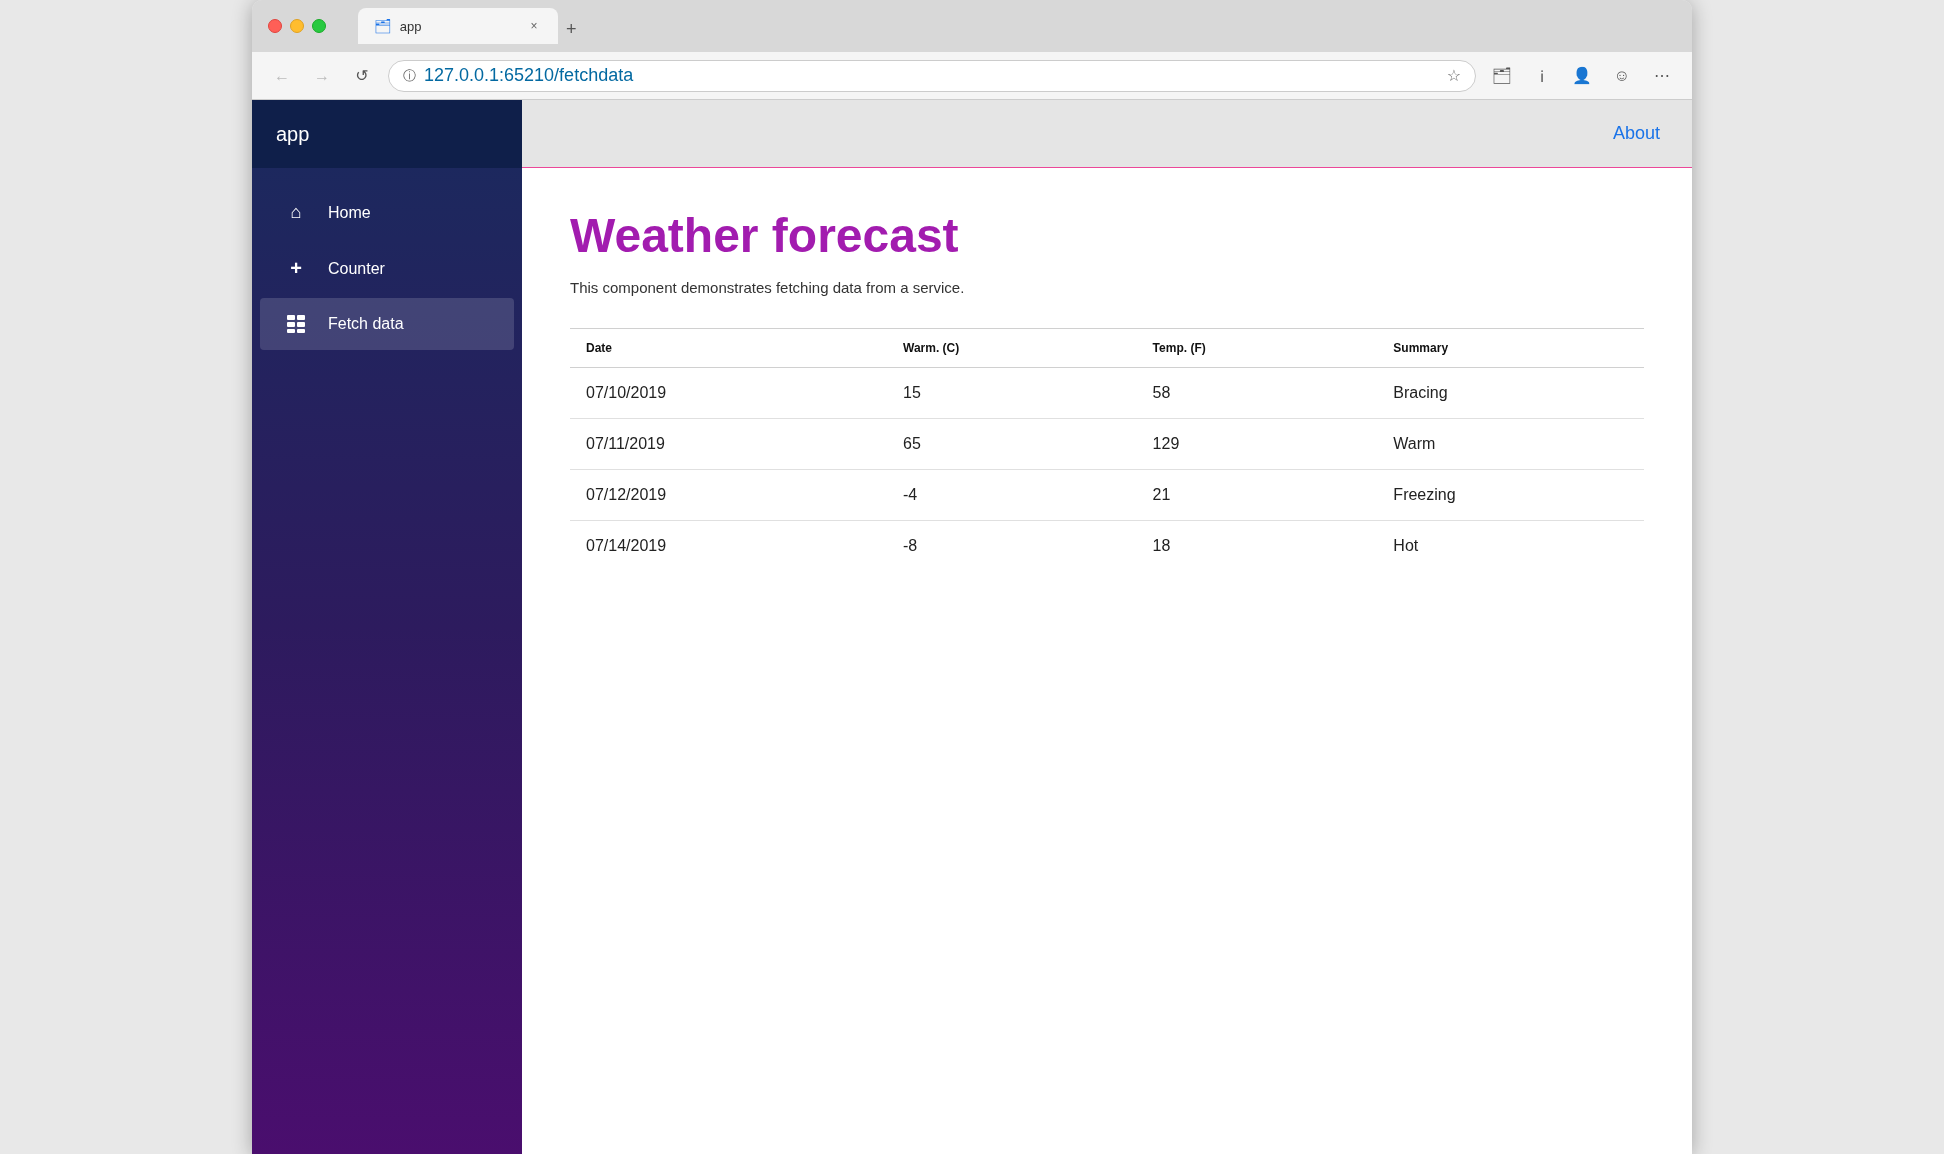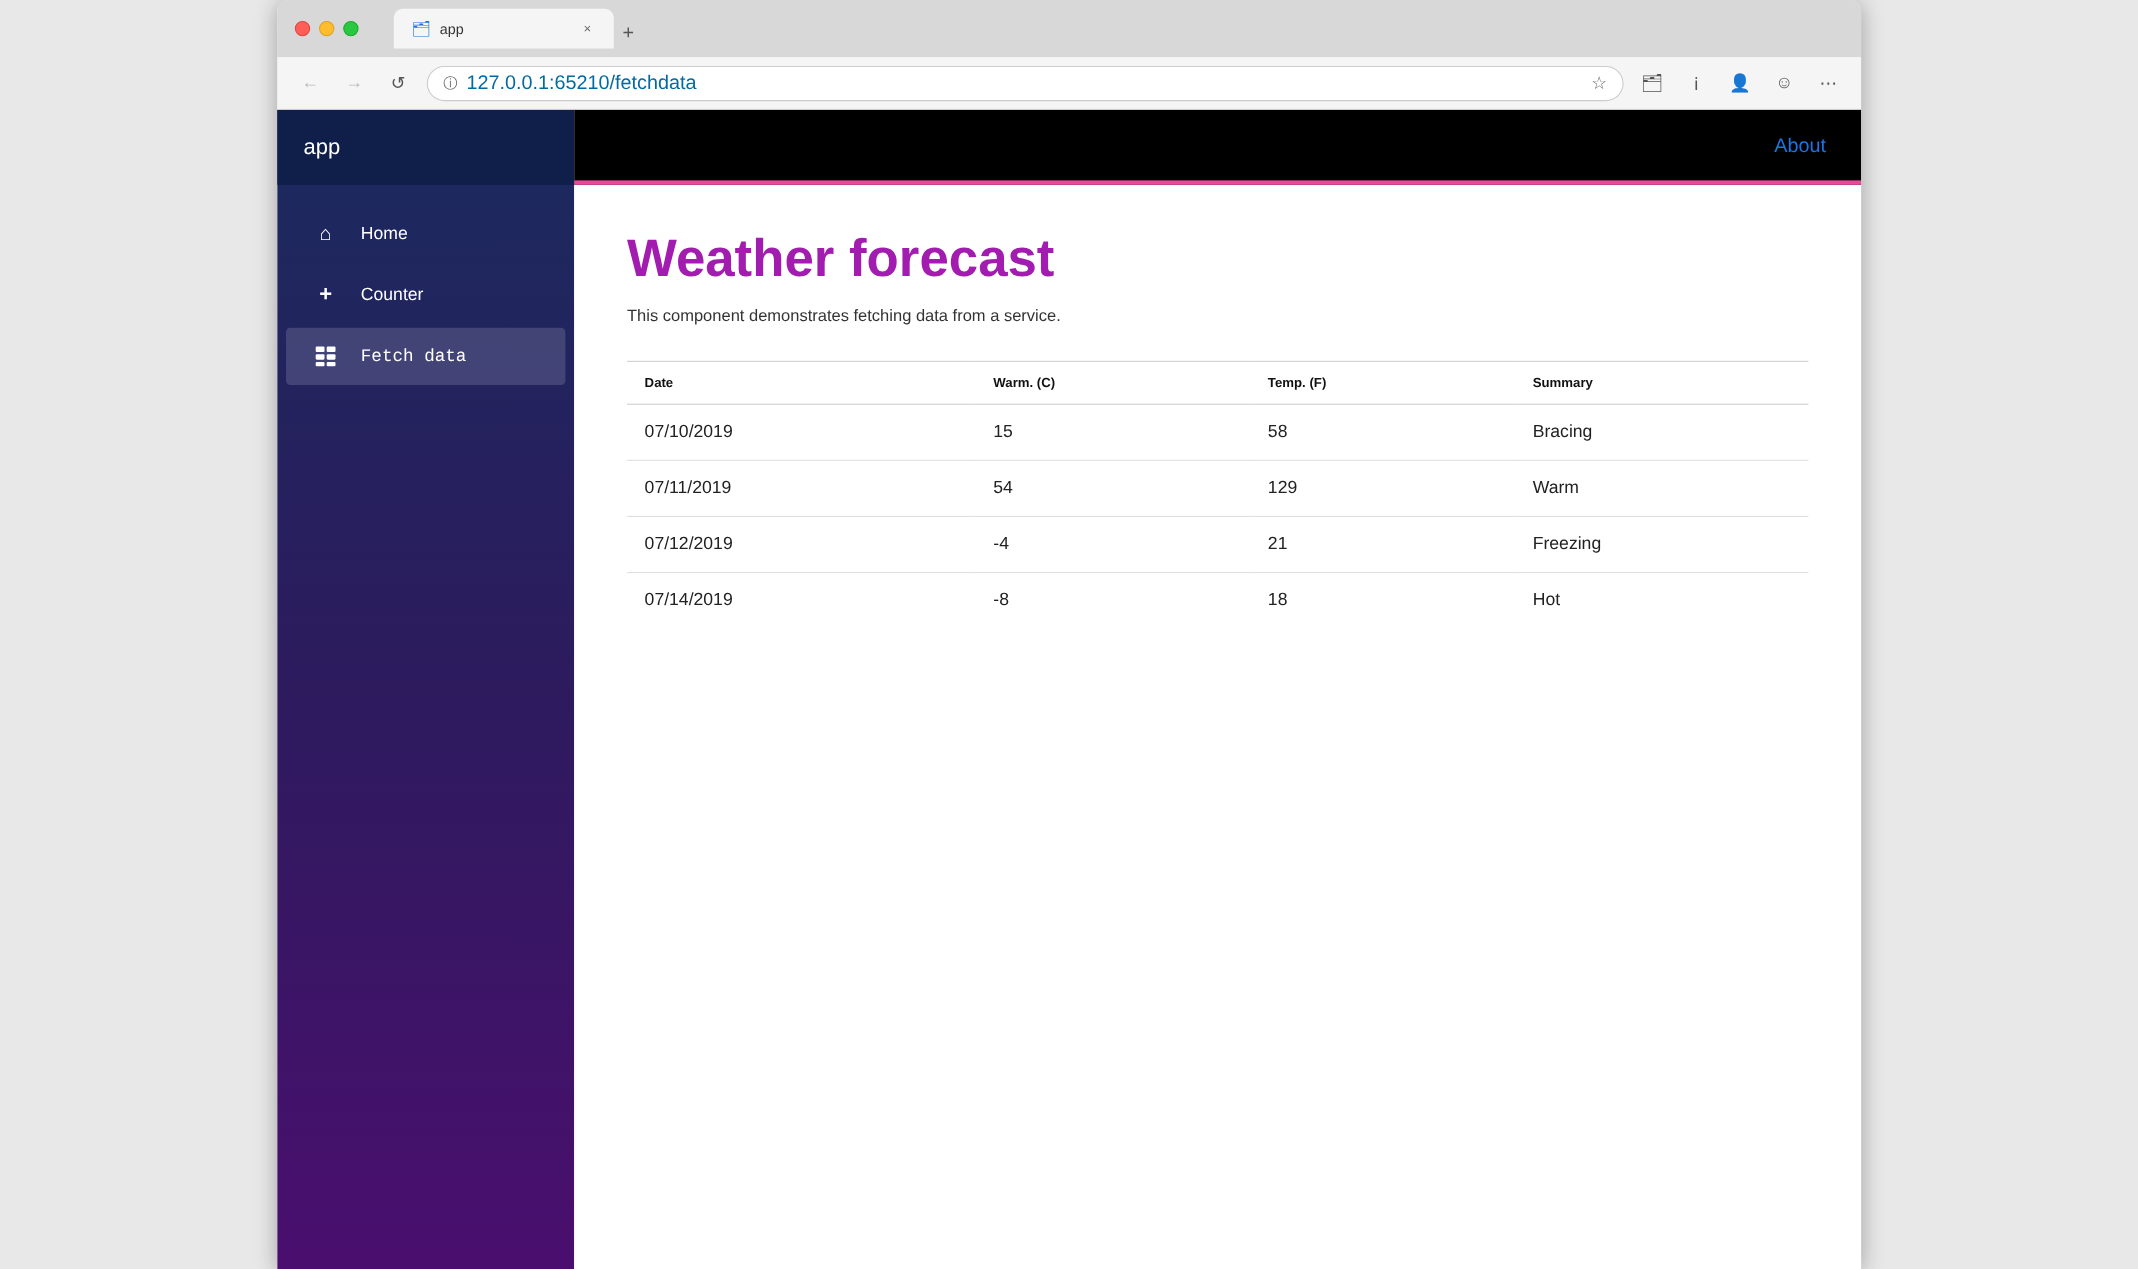--- a/index.html
+++ b/index.html
@@ -195,21 +195,20 @@
       gap: 20px;
       padding: 16px 24px;
       color: white;
       cursor: pointer;
       border-radius: 4px;
       margin: 2px 8px;
     }
 
     .nav-item.active {
       background: rgba(255,255,255,0.15);
-      font-family: Liberation Mono, monospace;
     }
 
     .nav-icon {
       font-size: 18px;
       width: 24px;
       display: flex;
       align-items: center;
       justify-content: center;
     }
 
@@ -220,22 +219,22 @@
 
     
     .main-content {
       flex: 1;
       background: white;
       display: flex;
       flex-direction: column;
     }
 
     .top-nav {
-      background: #000000;
-      border-bottom: 4px solid #ec4899;
+      background: #e5e5e5;
+      border-bottom: 1px solid #ec4899;
       height: 68px;
       display: flex;
       align-items: center;
       justify-content: flex-end;
       padding: 0 32px;
     }
 
     .about-link {
       color: #1a73e8;
       font-size: 18px;
@@ -378,21 +377,21 @@
           </thead>
           <tbody id="table-body">
           <tr>
       <td>07/10/2019</td>
       <td>15</td>
       <td>58</td>
       <td>Bracing</td>
     </tr>
               <tr>
       <td>07/11/2019</td>
-      <td>54</td>
+      <td>65</td>
       <td>129</td>
       <td>Warm</td>
     </tr>
               <tr>
       <td>07/12/2019</td>
       <td>-4</td>
       <td>21</td>
       <td>Freezing</td>
     </tr>
               <tr>

